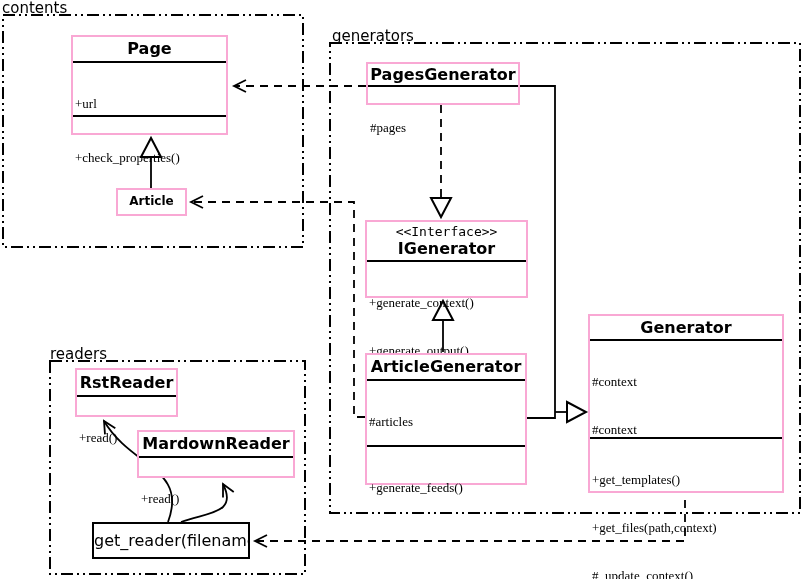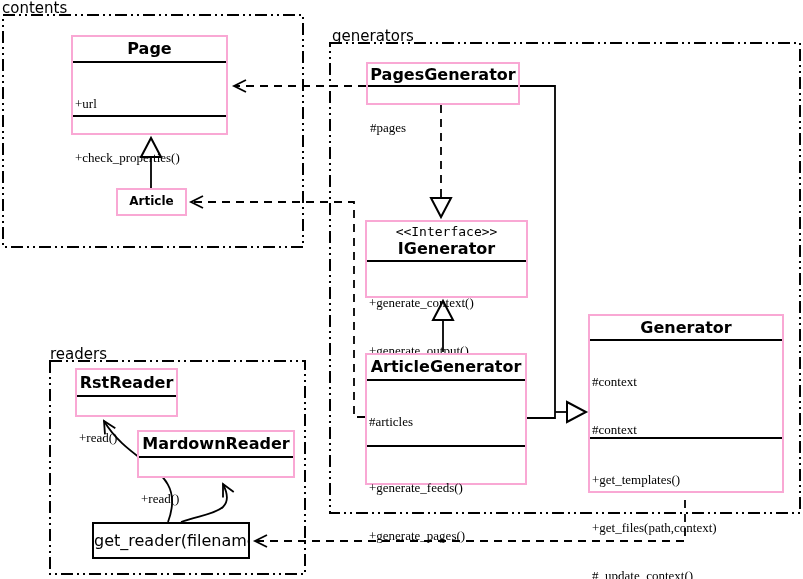--- a/index.html
+++ b/index.html
@@ -105,21 +105,20 @@
   <div class="cls" style="left:365px;top:353px;width:162px;height:132px">
     <div class="title" style="line-height:24px">ArticleGenerator</div>
     <div class="sec" style="height:62px">
       <div>#articles</div>
       
       
       
     </div>
     <div class="sec">
       <div>+generate_feeds()</div>
-      <div>+generate_pages()</div>
     </div>
   </div>
 
   <div class="cls" style="left:588px;top:314px;width:196px;height:179px">
     <div class="title" style="line-height:23px">Generator</div>
     <div class="sec" style="height:94px">
       <div>#context</div>
       <div>#context</div>
       
       

